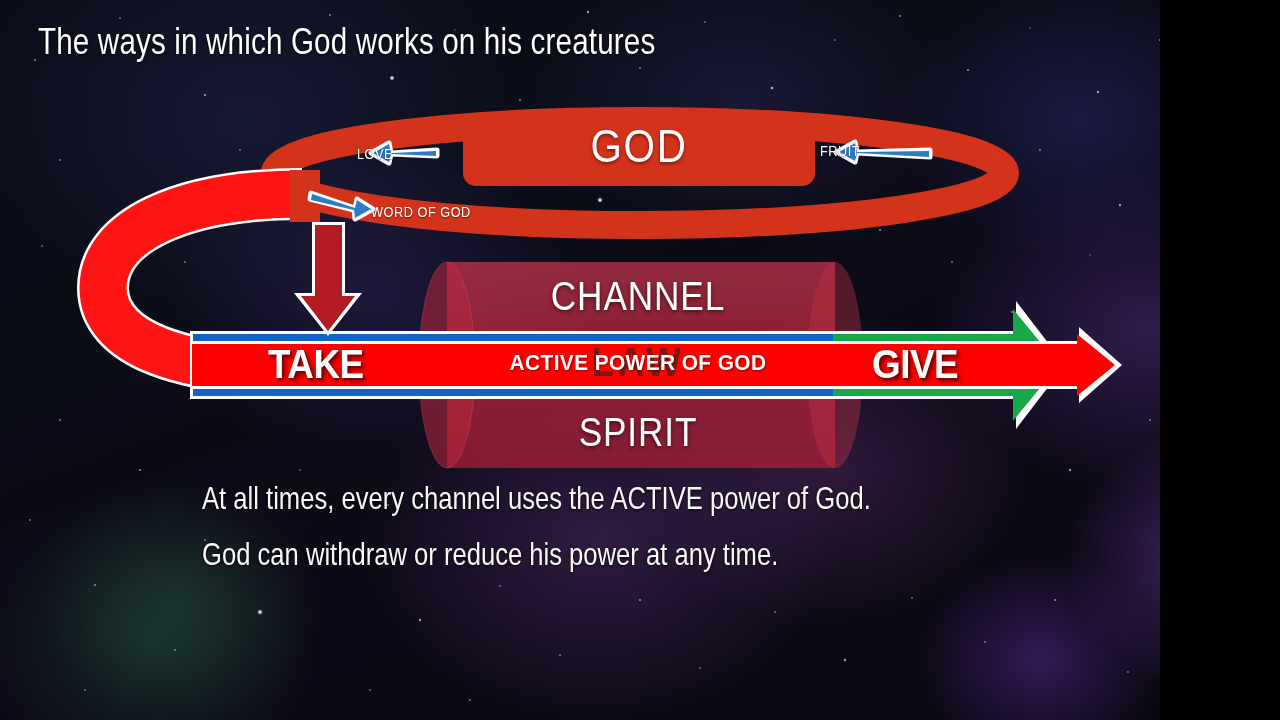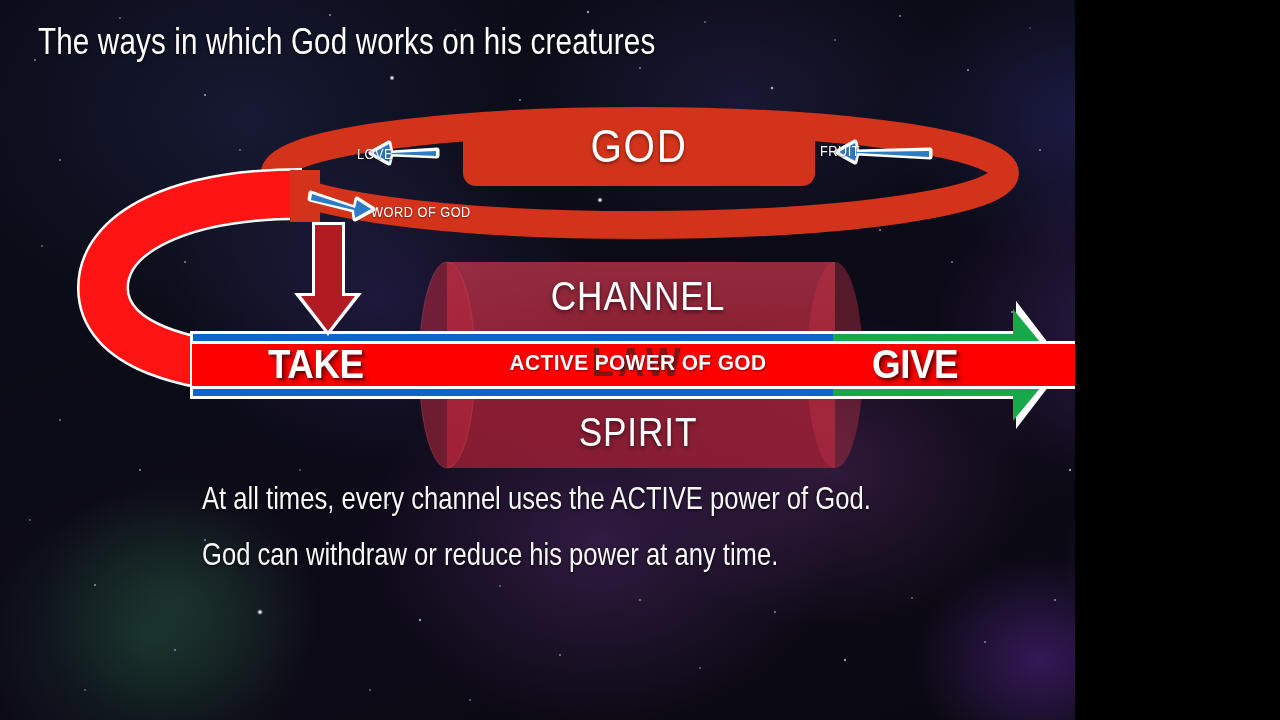--- a/index.html
+++ b/index.html
@@ -1,32 +1,31 @@
 <!DOCTYPE html>
 <html><head>
 <meta charset="utf-8">
 <style>
   html,body{margin:0;padding:0;background:#000;}
   #stage{
-    position:relative;width:1047px;height:720px;overflow:hidden;
+    position:relative;width:1160px;height:720px;overflow:hidden;
     font-family:"Liberation Sans", sans-serif;
     background:
       radial-gradient(ellipse 260px 200px at 1245px 560px, rgba(150,70,220,.50), rgba(150,70,220,0) 70%),
       radial-gradient(ellipse 180px 150px at 1040px 660px, rgba(120,50,200,.38), rgba(0,0,0,0) 70%),
       radial-gradient(ellipse 300px 230px at 1150px 330px, rgba(110,60,170,.35), rgba(0,0,0,0) 72%),
       radial-gradient(ellipse 240px 210px at 150px 640px, rgba(40,120,80,.28), rgba(0,0,0,0) 70%),
       radial-gradient(ellipse 200px 180px at 180px 600px, rgba(70,140,90,.18), rgba(0,0,0,0) 70%),
       radial-gradient(ellipse 330px 260px at 600px 540px, rgba(120,60,150,.34), rgba(0,0,0,0) 72%),
       radial-gradient(ellipse 280px 220px at 830px 470px, rgba(130,60,140,.30), rgba(0,0,0,0) 72%),
       radial-gradient(ellipse 300px 230px at 380px 300px, rgba(80,55,150,.28), rgba(0,0,0,0) 72%),
       radial-gradient(ellipse 260px 200px at 1080px 120px, rgba(60,60,160,.32), rgba(0,0,0,0) 72%),
       radial-gradient(ellipse 320px 200px at 740px 100px, rgba(60,50,120,.30), rgba(0,0,0,0) 72%),
       radial-gradient(ellipse 400px 300px at 250px 120px, rgba(40,45,90,.40), rgba(0,0,0,0) 72%),
       linear-gradient(160deg,#0b0d1a 0%,#0a0c16 35%,#0d0a18 60%,#0a0910 100%);
-    padding-left: 28px;
   }
   #stars{position:absolute;inset:0;pointer-events:none;}
   svg.layer{position:absolute;left:0;top:0;width:1280px;height:720px;overflow:visible;}
 
   .title{
     position:absolute;left:38px;top:21px;
     font-family:"Liberation Sans", sans-serif;
     font-size:37px;font-weight:400;color:#fdfdfd;letter-spacing:.2px;
     transform:scaleX(.80);transform-origin:left center;white-space:nowrap;
     text-shadow:0 1px 3px rgba(0,0,0,.8);

